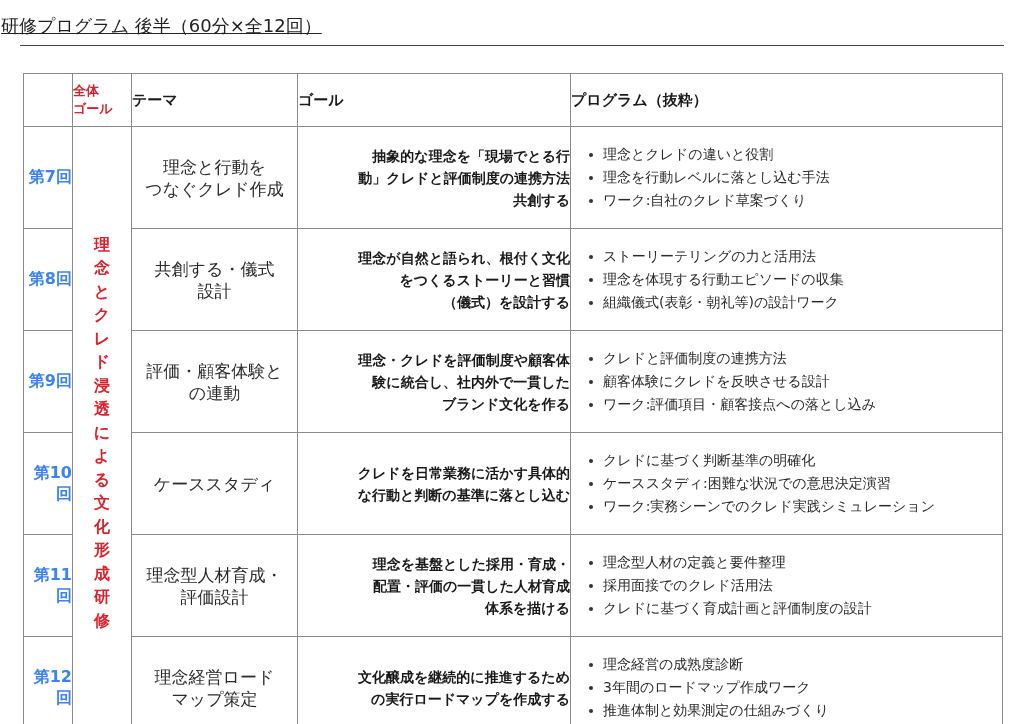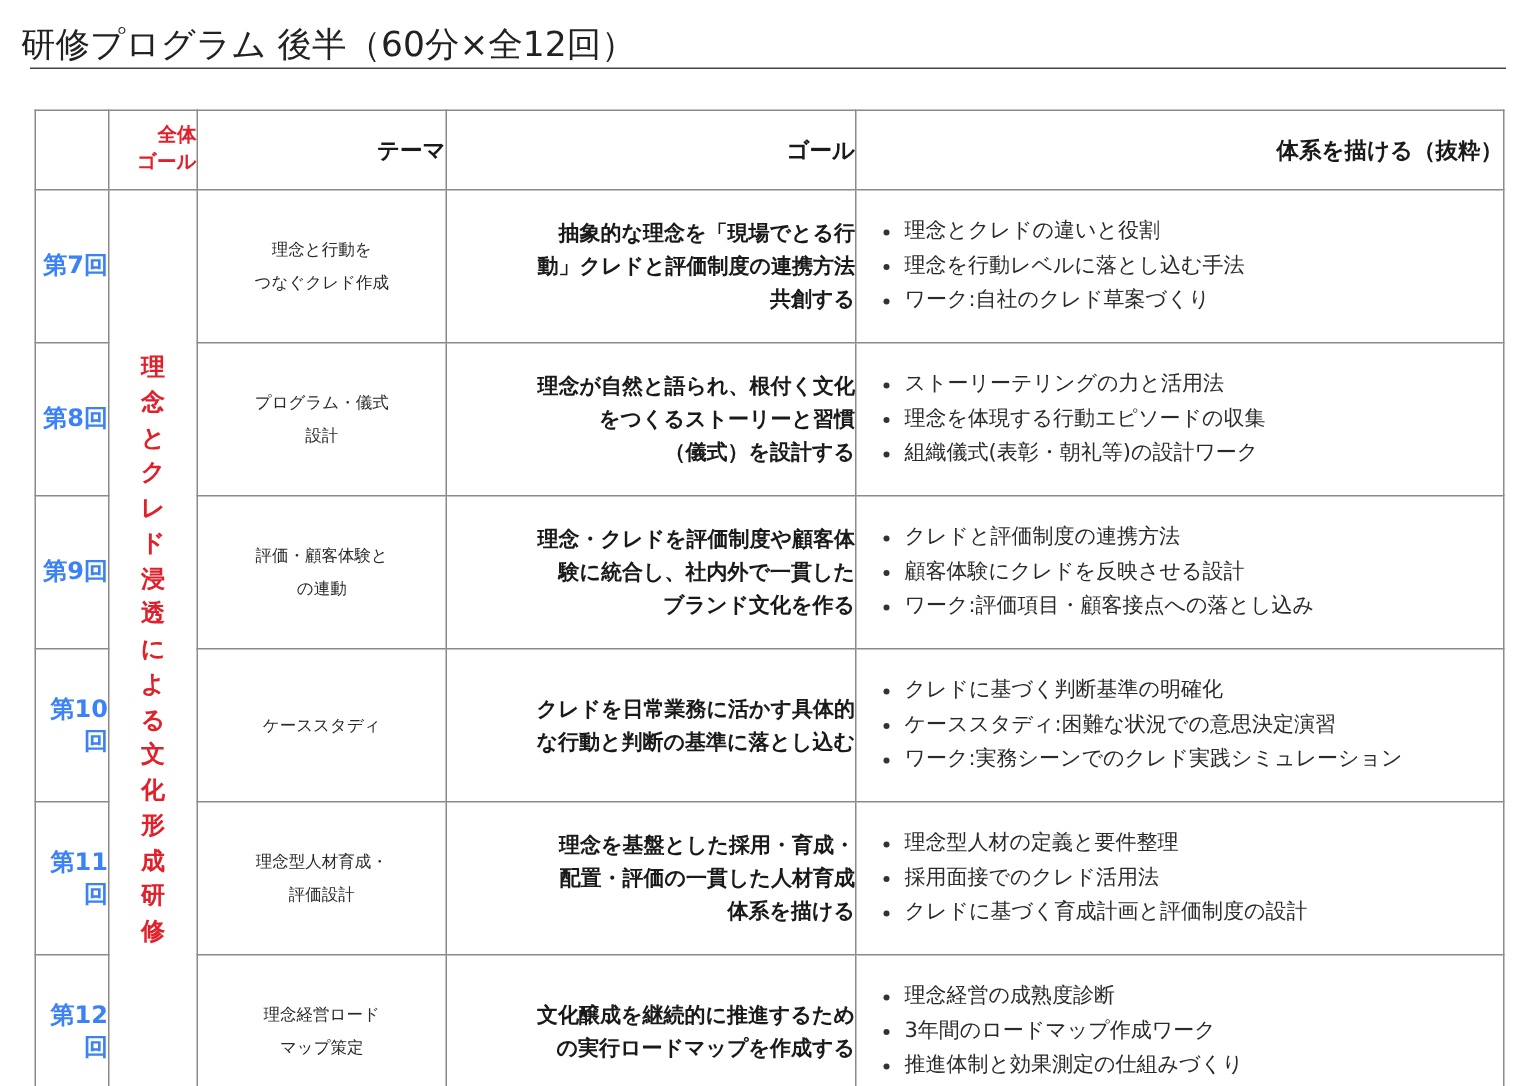--- a/index.html
+++ b/index.html
@@ -1,44 +1,44 @@
 <!DOCTYPE html>
 <html><head>
 <meta charset="utf-8">
 <style>
   html, body { margin: 0; padding: 0; background: #ffffff; }
   body {
     width: 1024px; height: 724px; position: relative; overflow: hidden;
     font-family: "DejaVu Sans", "Liberation Sans", sans-serif; color: #222;
   }
   .title {
-    position: absolute; left: 14px; top: 14px;
-    font-size: 23px; color: #222; letter-spacing: 0px; white-space: nowrap;
+    position: absolute; left: 1px; top: 14px;
+    font-size: 18px; color: #222; letter-spacing: 0px; white-space: nowrap; text-decoration: underline;
   }
   .title-rule {
     position: absolute; left: 20px; top: 45px; width: 984px; height: 1px;
     background: #444;
   }
   table.program {
     position: absolute; left: 23px; top: 73px; width: 979px;
     border-collapse: collapse; table-layout: fixed;
   }
   table.program td, table.program th {
     border: 1px solid #8a8a8a; padding: 0; vertical-align: middle;
   }
-  th { font-weight: bold; font-size: 15px; color: #1a1a1a; text-align: right; }
+  th { font-weight: bold; font-size: 15px; color: #1a1a1a; text-align: left; }
   th.goal-h { color: #e0202a; font-size: 13px; line-height: 18px; }
   .goal-h span { display: block; }
   tr.hdr { height: 53px; }
   tr.r { height: 91px; }
   tr.r.tall { height: 99px; }
   td.session { text-align: right; font-weight: bold; font-size: 16px; color: #3b82f6; }
   td.vgoal { text-align: center; color: #e0202a; font-weight: bold; font-size: 16px; }
   .vgoal-inner { display: flex; flex-direction: column; align-items: center; line-height: 23.5px; }
-  td.theme { text-align: center; font-size: 11px; line-height: 22px; color: #2a2a2a; padding: 0 8px; }
+  td.theme { text-align: center; font-size: 17px; line-height: 22px; color: #2a2a2a; padding: 0 8px; }
   td.gl { text-align: right; font-weight: bold; font-size: 14px; line-height: 22px; color: #1a1a1a; padding: 0 6px; }
   td.prog { font-size: 14px; line-height: 23px; color: #2a2a2a; padding-left: 20px; white-space: nowrap; overflow: visible; }
   ul { margin: 16px; padding: 0; list-style: none; }
   li { position: relative; padding-left: 16px; }
   li::before {
     content: ""; position: absolute; left: 2px; top: 10px; width: 4px; height: 4px;
     border-radius: 50%; background: #333;
   }
 </style>
 </head>
@@ -57,21 +57,21 @@
   </colgroup>
   <tbody>
       <tr class="hdr">
     <th></th>
     <th class="goal-h">
       <span>全体</span>
       <span>ゴール</span>
     </th>
     <th>テーマ</th>
     <th>ゴール</th>
-    <th>体系を描ける（抜粋）</th>
+    <th>プログラム（抜粋）</th>
   </tr>
 
   <tr class="r">
     <td class="session">第7回</td>
     <td class="vgoal" rowspan="6">
       <div class="vgoal-inner" id="vgoal">
             <span>理</span>
             <span>念</span>
             <span>と</span>
             <span>ク</span>
@@ -104,21 +104,21 @@
             <li>理念とクレドの違いと役割</li>
             <li>理念を行動レベルに落とし込む手法</li>
             <li>ワーク:自社のクレド草案づくり</li>
           </ul>
         </td>
   </tr>
 
   <tr class="r">
     <td class="session">第8回</td>
     <td class="theme">
-          <div>プログラム・儀式</div>
+          <div>共創する・儀式</div>
           <div>設計</div>
         </td>
     <td class="gl">
           <div>理念が自然と語られ、根付く文化</div>
           <div>をつくるストーリーと習慣</div>
           <div>（儀式）を設計する</div>
         </td>
     <td class="prog">
           <ul>
             <li>ストーリーテリングの力と活用法</li>

